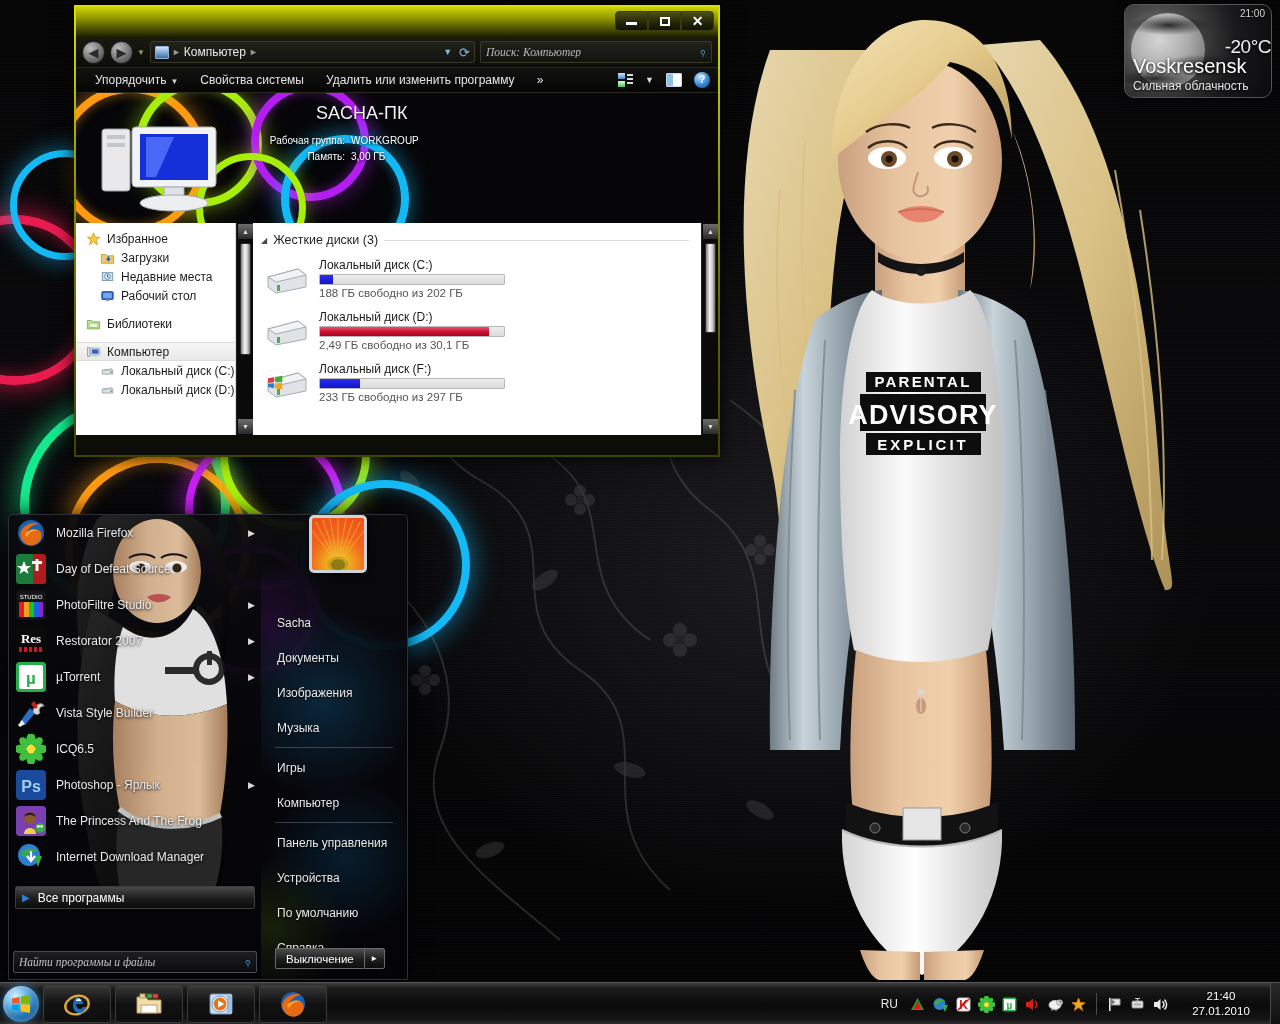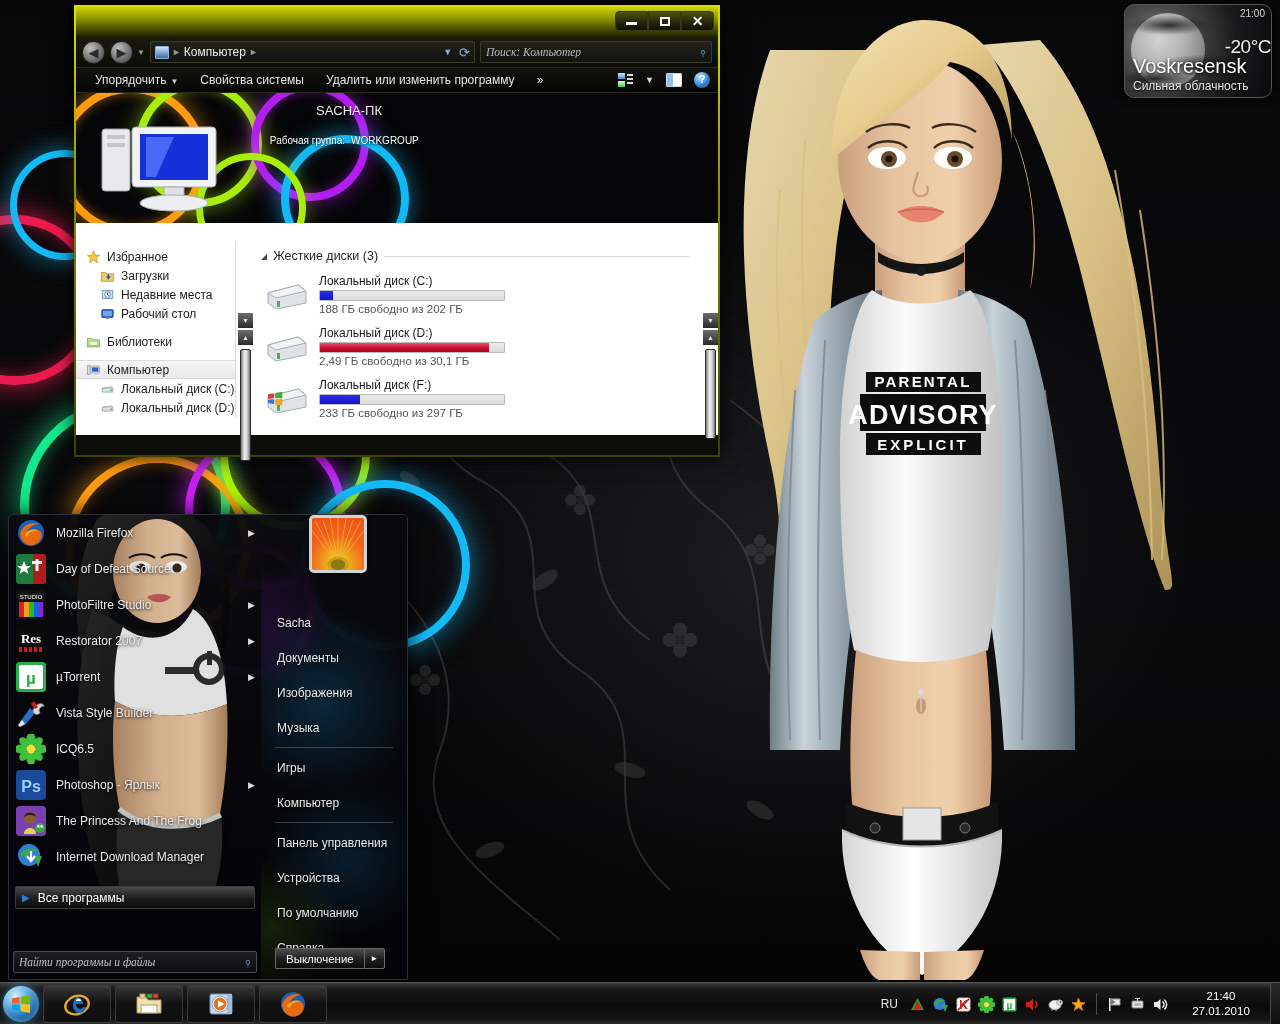--- a/index.html
+++ b/index.html
@@ -148,28 +148,28 @@
   }
 
   
   .sysbanner {
     position:relative; height:130px; overflow:hidden;
     background:#060608;
   }
   .sysbanner .bgrings { position:absolute; inset:0; }
   .sysbanner .bring { position:absolute; border-radius:50%; }
   .pcicon { position:absolute; left:22px; top:22px; width:140px; height:100px; }
-  .sysname { position:absolute; left:240px; top:10px; color:#f0f0f0; font-size:13px; text-shadow:0 1px 2px #000;}
+  .sysname { position:absolute; left:240px; top:10px; color:#f0f0f0; font-size:18px; text-shadow:0 1px 2px #000;}
   .sysrows { position:absolute; left:100px; top:42px; width:520px; font-size:10px; color:#fff; }
   .sysrow { display:flex; margin-bottom:5px; text-shadow:0 1px 3px #000; }
   .sysrow .lbl { width:175px; text-align:right; padding-right:6px; }
   .sysrow .val { flex:1; }
 
   
-  .body { display:flex; height:212px; background:#fff;align-items:center; }
+  .body { display:flex; height:212px; background:#fff; }
   .navpane {
     width:160px; background:#fff; position:relative; overflow:hidden;
     border-right:1px solid #d9d9d9;
     padding-top:6px;
   }
   .nvitem { display:flex; align-items:center; gap:6px; height:19px; padding-left:10px; font-size:12px; color:#1c1c1c; cursor:pointer; }
   .nvitem.sub { padding-left:24px; }
   .nvitem.sel {
     background: linear-gradient(180deg,#f6f6f6,#e9e9e9);
     border-top:1px solid #dcdcdc; border-bottom:1px solid #dcdcdc;
@@ -591,20 +591,24 @@
         <path d="M48,22 L76,22 L58,62 L48,62 Z" fill="#5a7bff" opacity=".75"></path>
         <rect x="66" y="72" width="20" height="10" fill="#dfe1e4" stroke="#a8adb3"></rect>
         <ellipse cx="76" cy="88" rx="34" ry="8" fill="#eceef0" stroke="#a8adb3"></ellipse>
       </svg>
       <div class="sysname">SACHA-ПК</div>
       <div class="sysrows">
         <div class="sysrow">
           <span class="lbl">Рабочая группа:</span>
           <span class="val">WORKGROUP</span>
         </div>
+        <div class="sysrow">
+          <span class="lbl">Память:</span>
+          <span class="val">3,00 ГБ</span>
+        </div>
       </div>
     </div>
 
     <div class="body">
       <div class="navpane">
 
         <div class="nvitem">
           <svg class="nvico" viewBox="0 0 16 16">
               <path d="M8,1 L10,6 L15,6 L11,9.3 L12.6,14.5 L8,11.3 L3.4,14.5 L5,9.3 L1,6 L6,6 Z" fill="#f7c948" stroke="#d79b12"></path>
             </svg>

